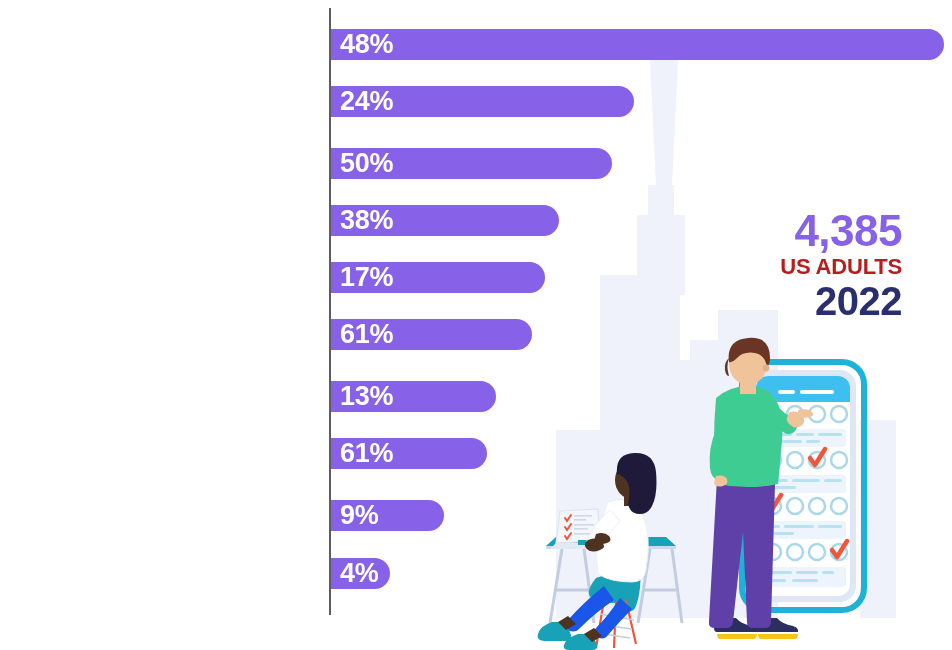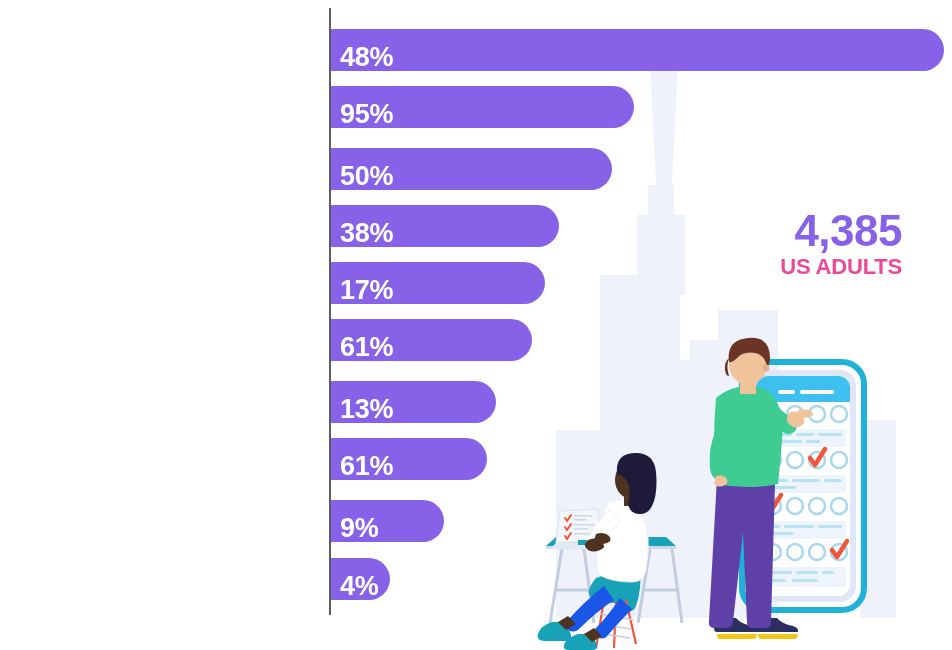--- a/index.html
+++ b/index.html
@@ -43,25 +43,25 @@
   }
   .row {
     position: absolute;
     left: 0;
     height: 42px;
   }
   .bar {
     position: absolute;
     left: 331px;
     top: 0;
-    height: 42px;
+    height: 31px;
     background: #8761e8;
     border-radius: 0 21px 21px 0;
     display: flex;
-    align-items: flex-end;
+    align-items: center;
   }
   .bar-value {
     color: #ffffff;
     font-size: 27px;
     font-weight: 700;
     padding-left: 9px;
     letter-spacing: -0.3px;
     line-height: 1;
   }
 
@@ -74,21 +74,21 @@
     text-align: right;
   }
   .stat-count {
     color: #8761e8;
     font-size: 44px;
     font-weight: 700;
     line-height: 46px;
     letter-spacing: -0.5px;
   }
   .stat-sub {
-    color: #ec4899;
+    color: #b91c1c;
     font-size: 22px;
     font-weight: 700;
     line-height: 26px;
     letter-spacing: -0.2px;
   }
   .stat-year {
     color: #2b2e6e;
     font-size: 40px;
     font-weight: 700;
     line-height: 42px;
@@ -267,21 +267,21 @@
     <div class="row" style="top:29px">
 
       <div class="bar" style="width:613px">
         <span class="bar-value">48%</span>
       </div>
     </div>
 
     <div class="row" style="top:86px">
 
       <div class="bar" style="width:303px">
-        <span class="bar-value">95%</span>
+        <span class="bar-value">24%</span>
       </div>
     </div>
 
     <div class="row" style="top:148px">
 
       <div class="bar" style="width:281px">
         <span class="bar-value">50%</span>
       </div>
     </div>
 
@@ -331,15 +331,16 @@
 
       <div class="bar" style="width:59px">
         <span class="bar-value">4%</span>
       </div>
     </div>
   </div>
 
   <div class="stat-block">
     <div class="stat-count">4,385</div>
     <div class="stat-sub">US ADULTS</div>
+    <div class="stat-year">2022</div>
   </div>
 
 </div>
 
 </body></html>

